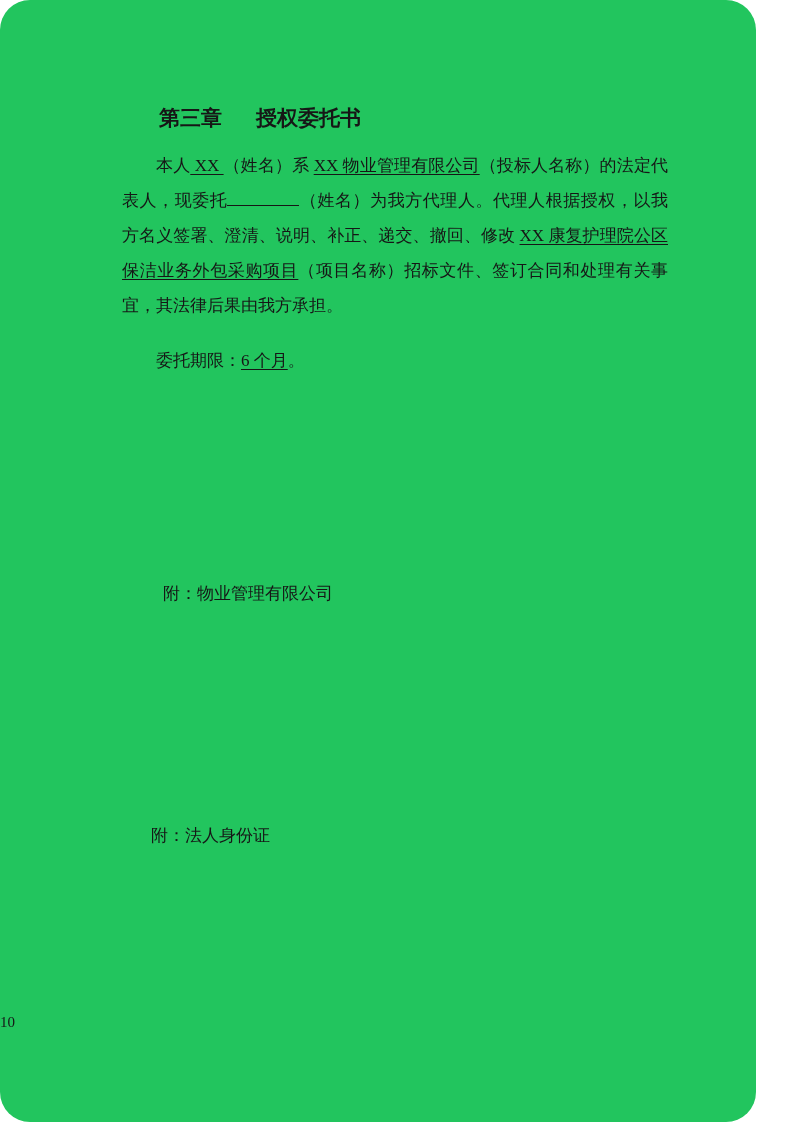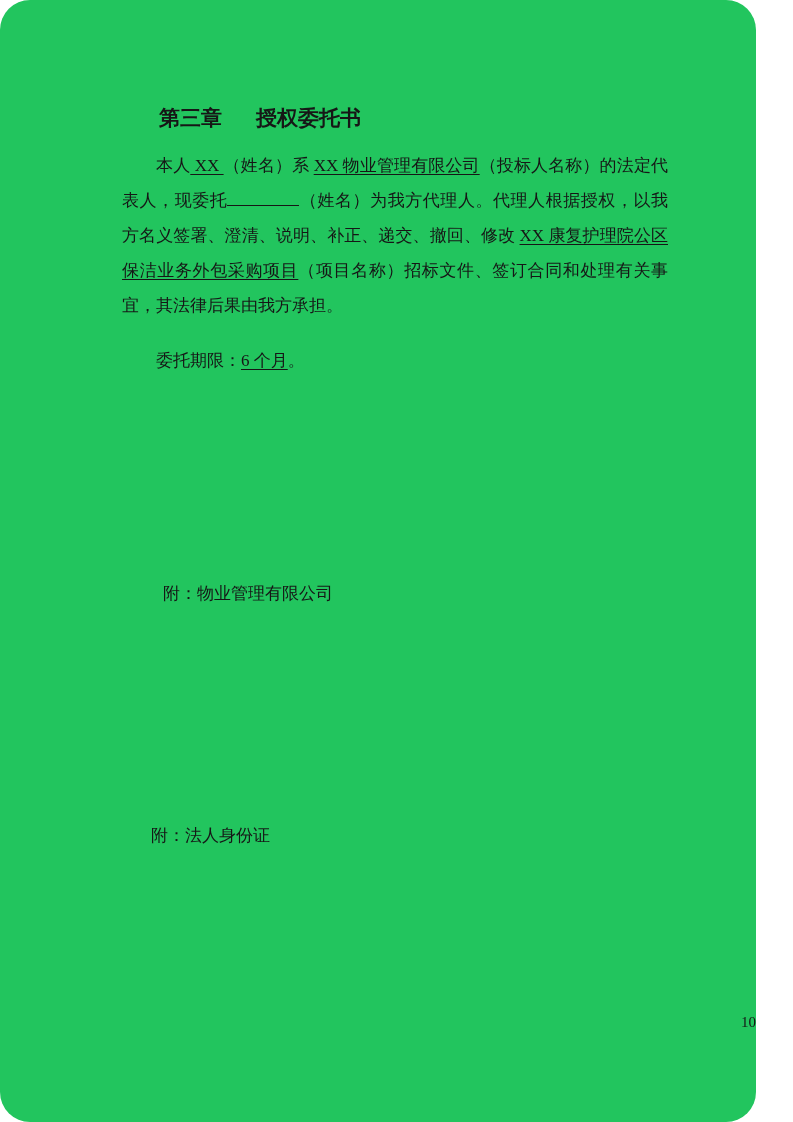--- a/index.html
+++ b/index.html
@@ -49,21 +49,21 @@
     top: 383px;
     width: 546px;
     text-indent: 2em;
   }
   .attach1-line { left: 163px; top: 576px; }
   .attach2-line { left: 151px; top: 775px; margin-top: 43px; }
   .page-number {
     left: 0;
     top: 1011px;
     width: 100%;
-    text-align: right;
+    text-align: left;
     font-size: 15px;
     line-height: 22px;
   }
   .u {
     text-decoration: underline;
     text-underline-offset: 3px;
     text-decoration-thickness: 1px;
   }
   .blank {
     display: inline-block;

